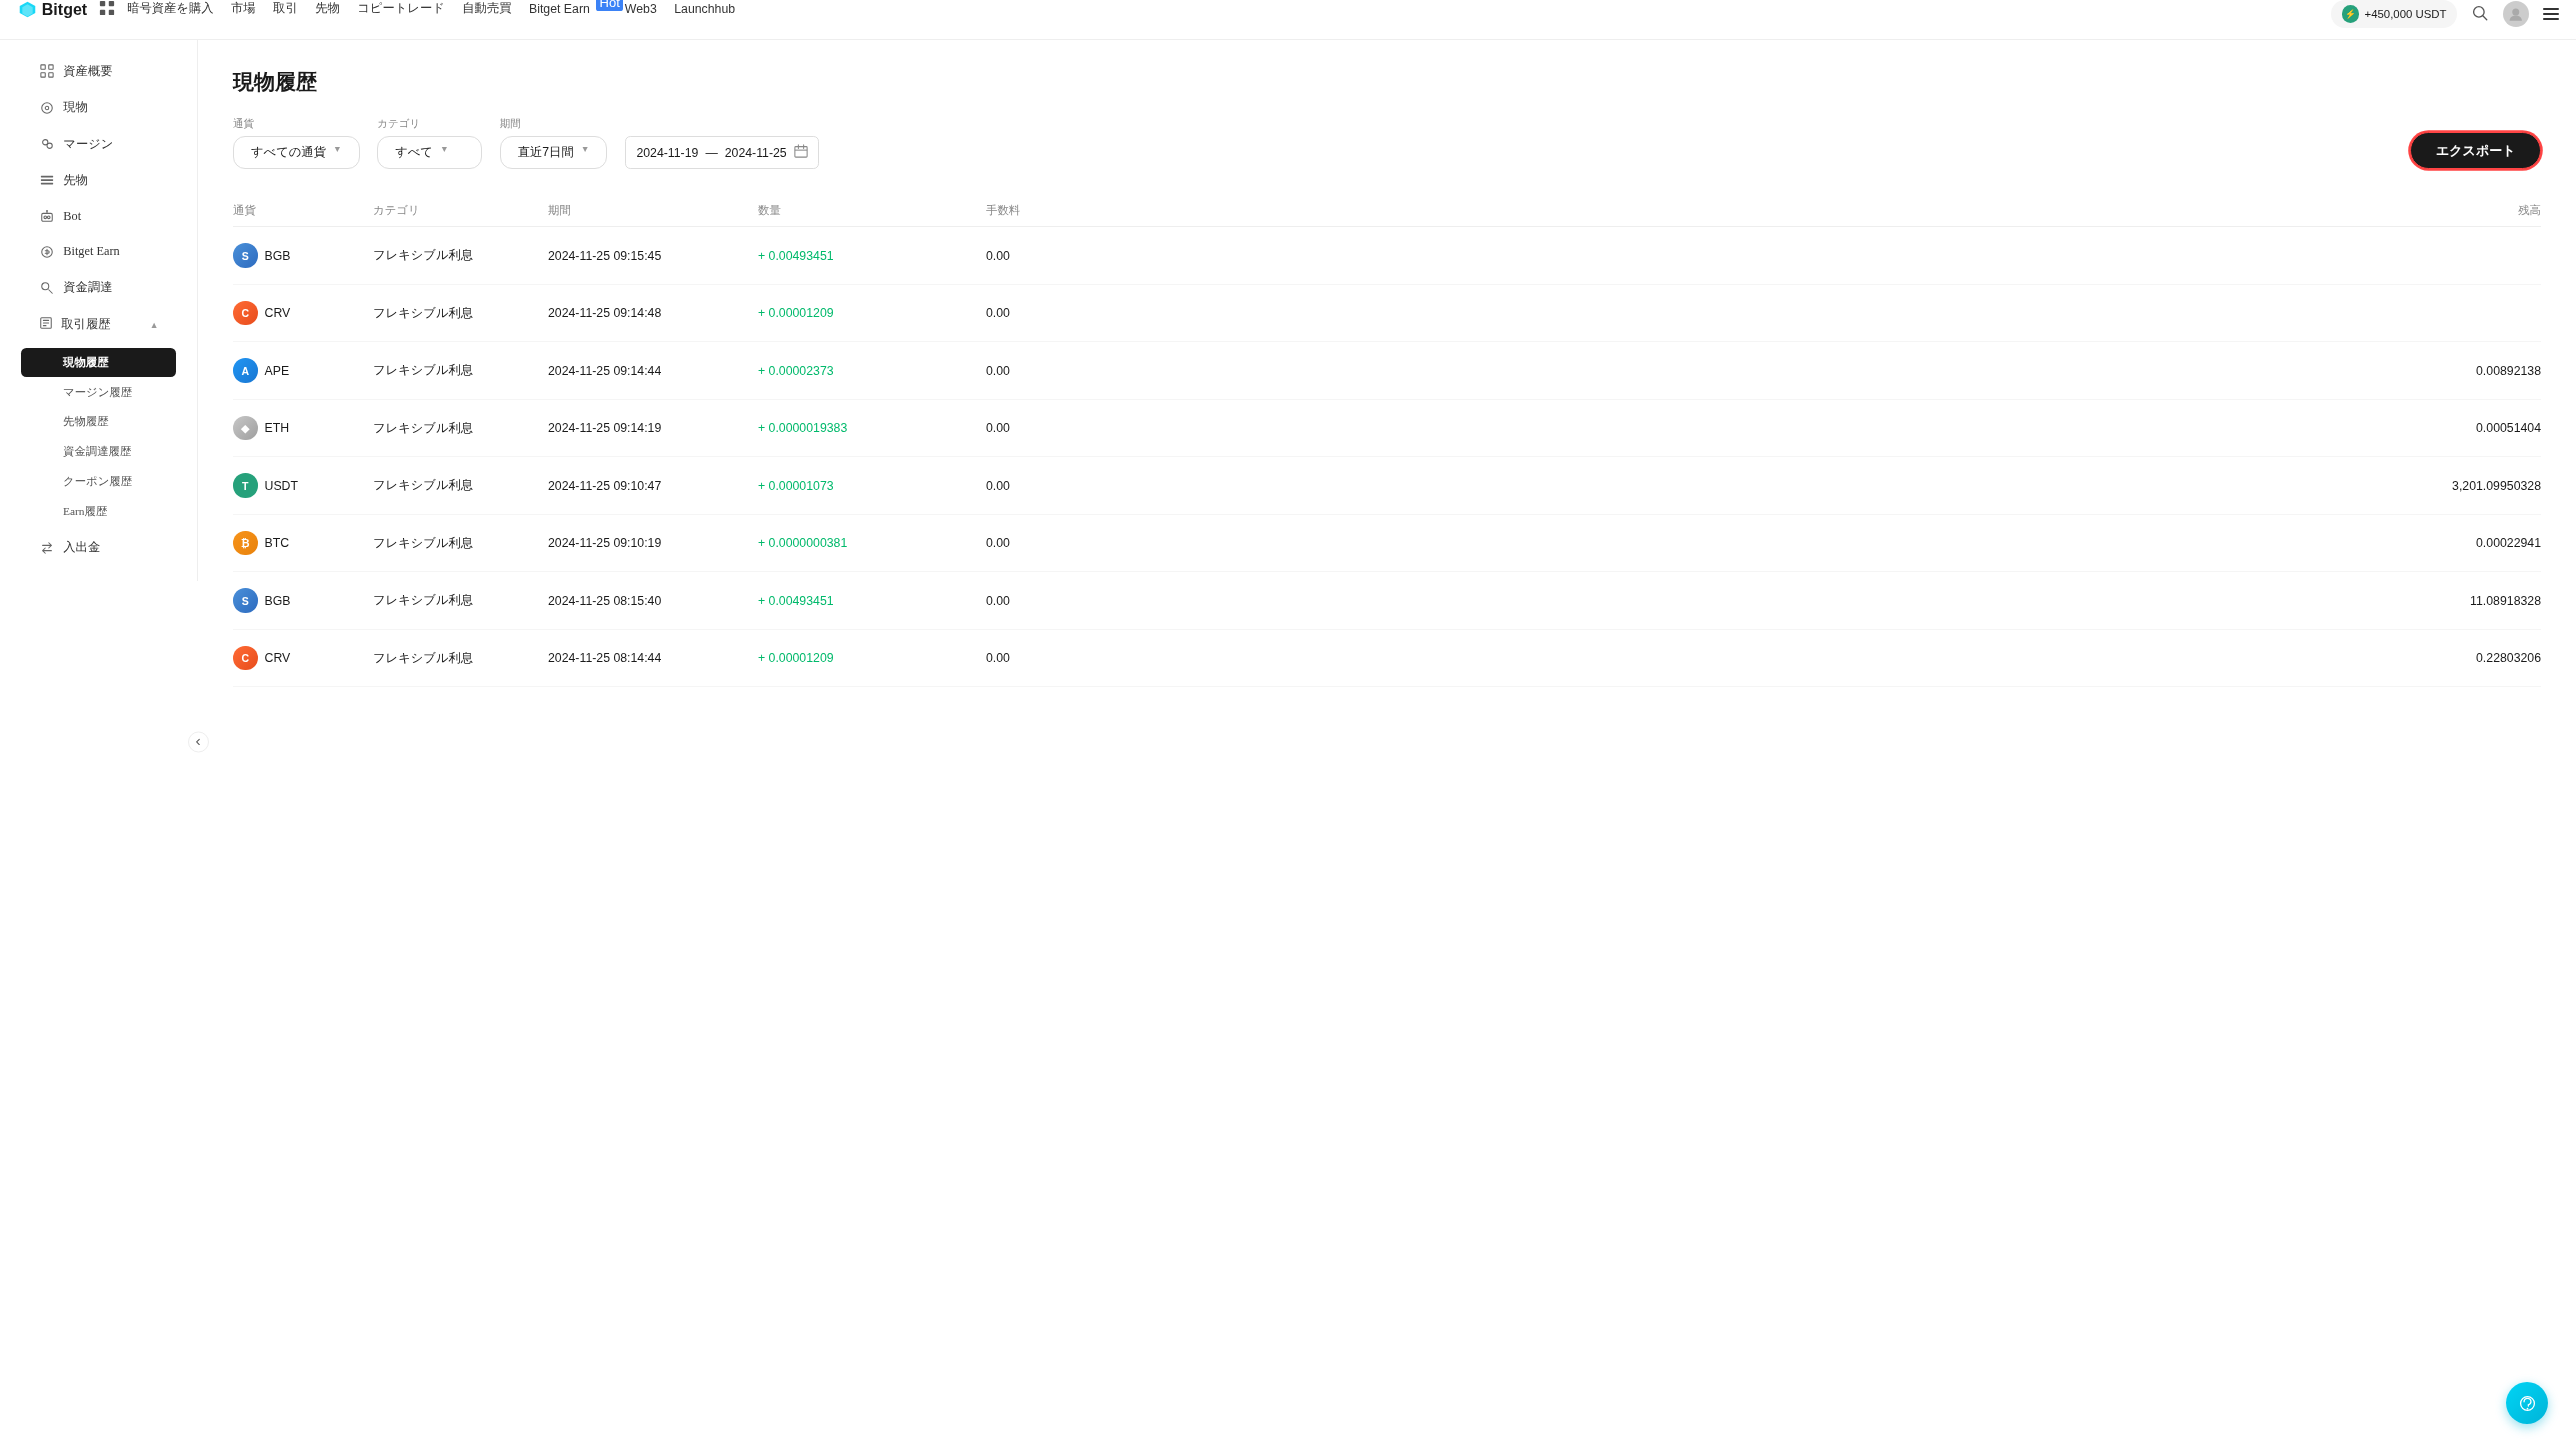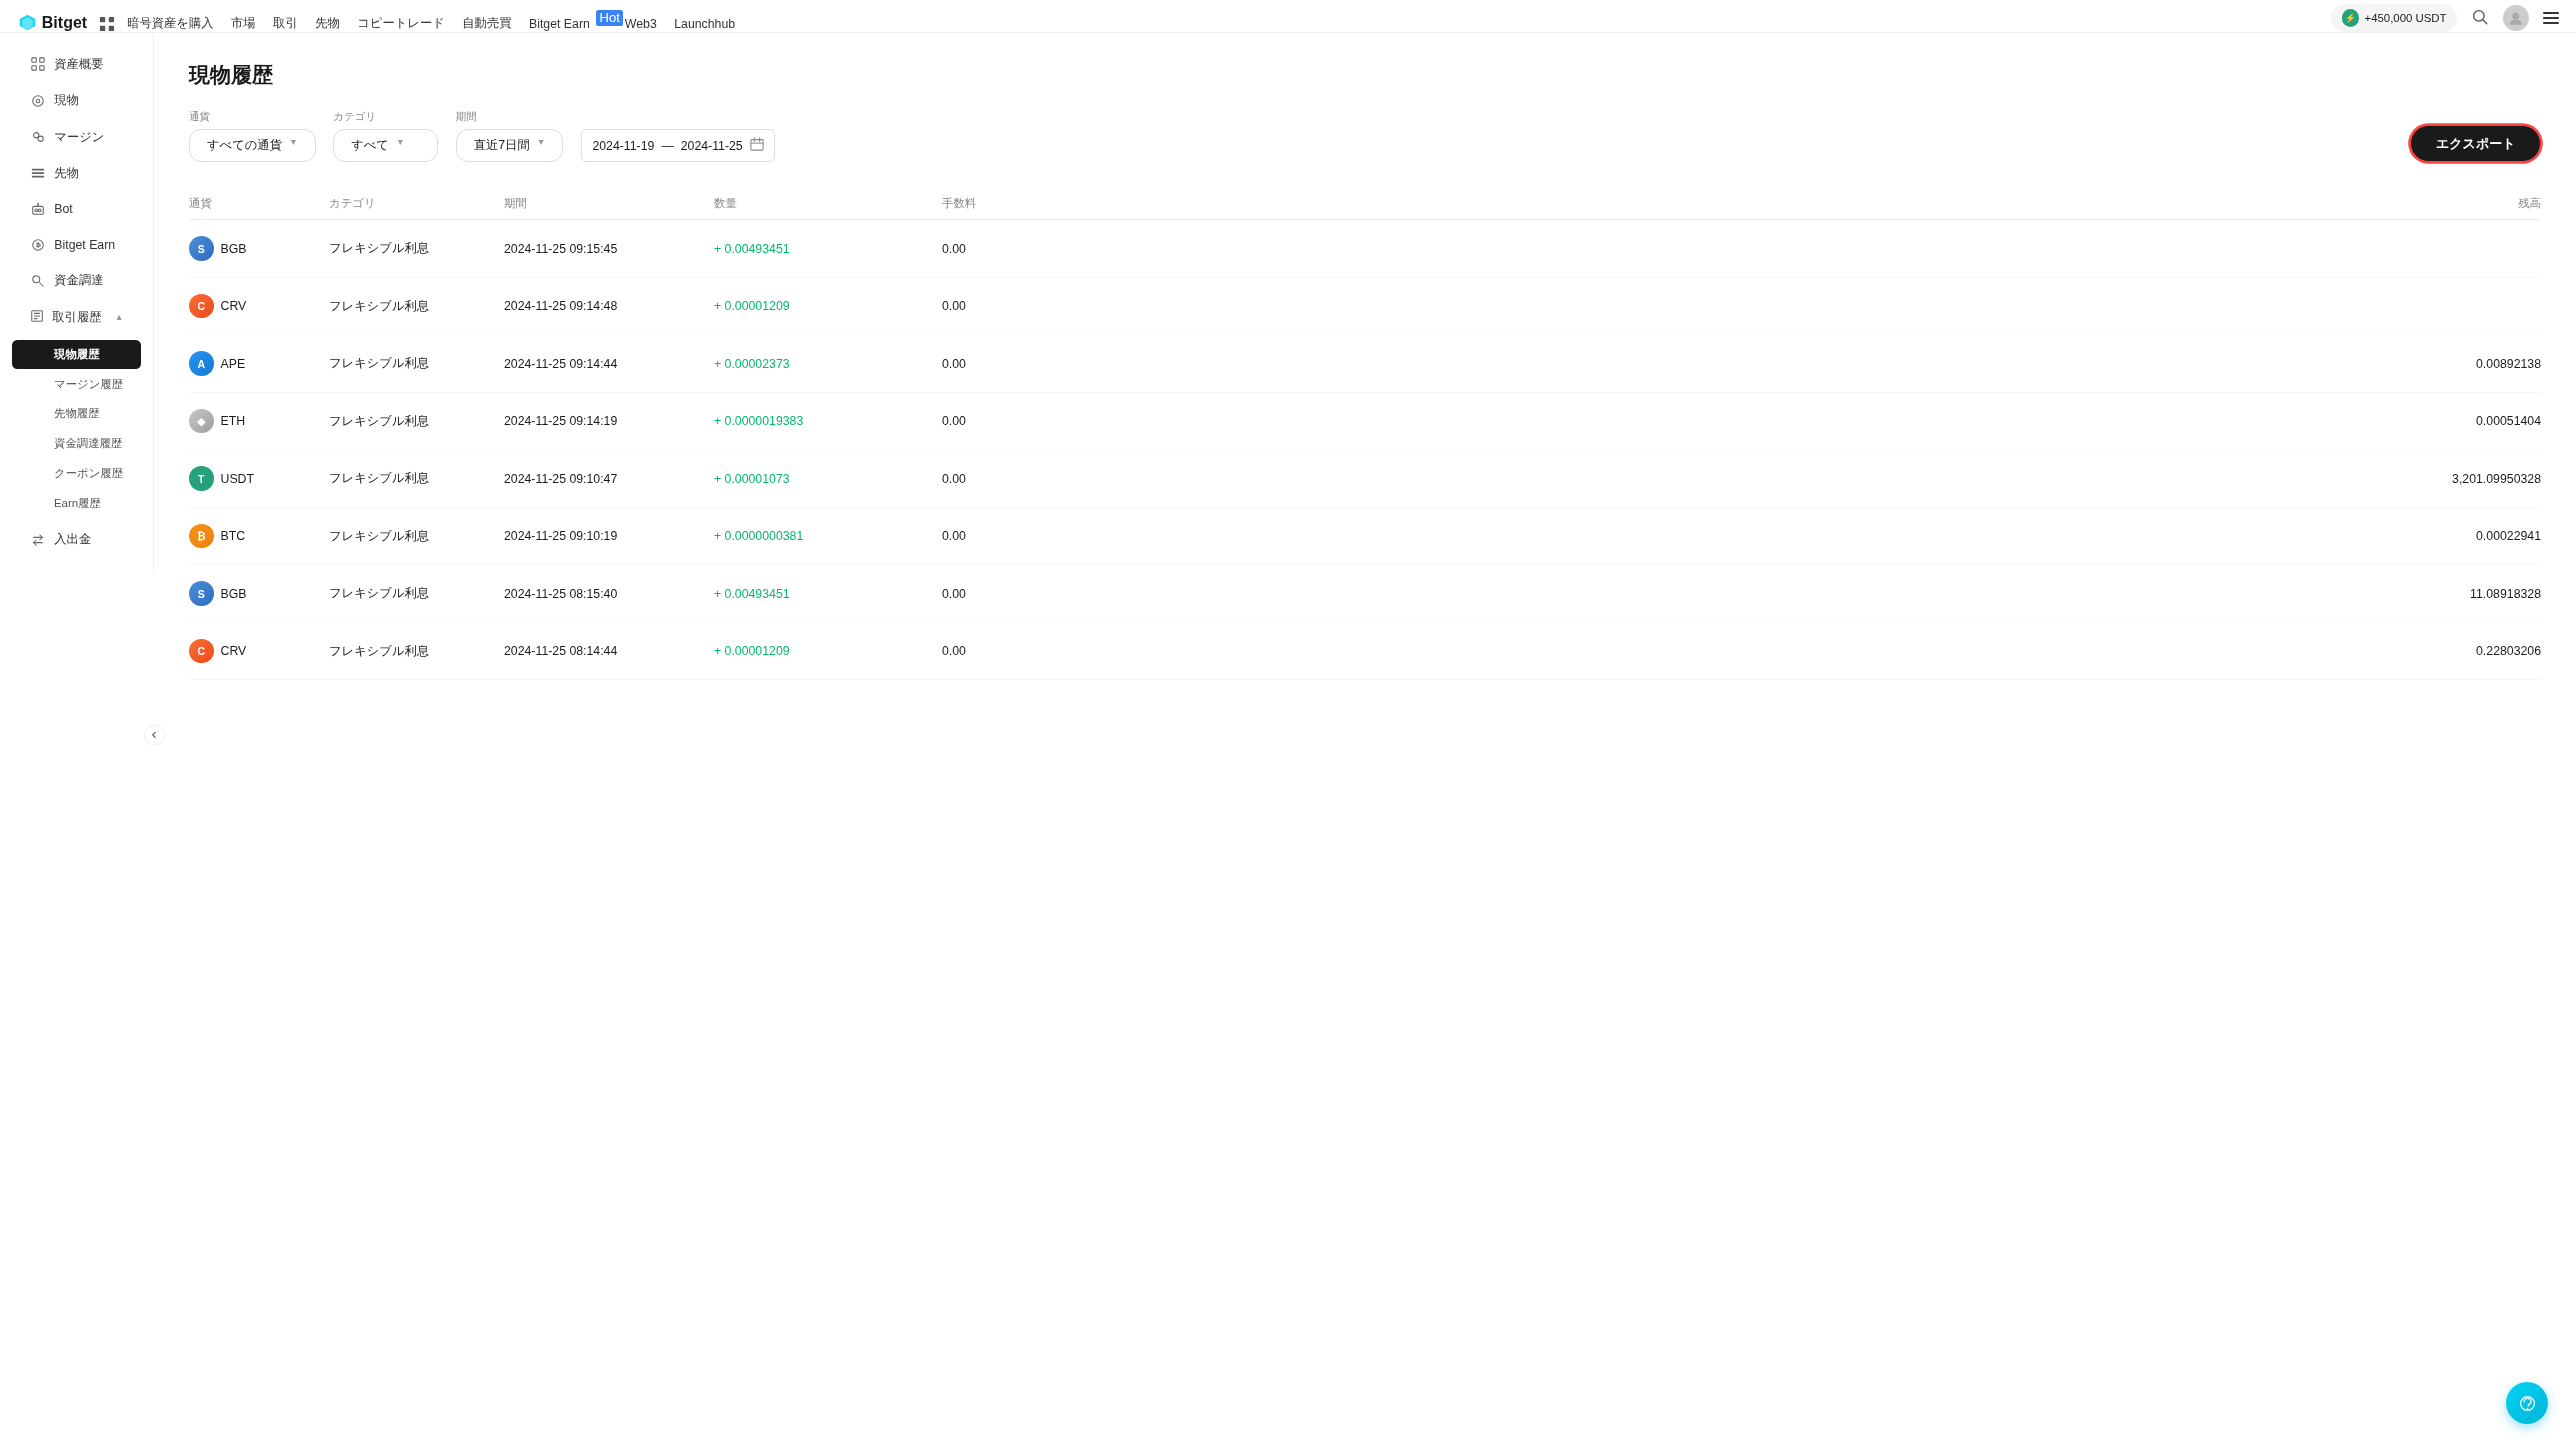--- a/index.html
+++ b/index.html
@@ -1,20 +1,20 @@
 <!DOCTYPE html>
 <html style="font-size:14px"><head>
   <meta charset="utf-8">
   <style>
     * { box-sizing: border-box; margin: 0; padding: 0; }
     body { font-family: -apple-system, BlinkMacSystemFont, 'Segoe UI', sans-serif; background: #fff; color: #1a1a1a; font-size: 12.3px; }
 
     
     .topnav {
-      display: flex; align-items: flex-end; height: 33px;
+      display: flex; align-items: flex-start; height: 40px;
       border-bottom: 0.9px solid #eee; padding: 0 17.5px; gap: 7px;
       position: sticky; top: 0; background: #fff; z-index: 100;
     }
     .topnav-logo { display: flex; align-items: center; gap: 5.3px; font-weight: 700; font-size: 16px; color: #1a1a1a; white-space: nowrap; }
     .topnav-logo svg { width: 19px; height: 19px; }
     .topnav-grid-icon { display: flex; align-items: center; justify-content: center; width: 26px; }
     .topnav-links { display: flex; align-items: center; gap: 17.5px; flex: 1; }
     .topnav-link { font-size: 12.3px; color: #333; white-space: nowrap; cursor: pointer; position: relative; }
     .topnav-link .hot-badge {
       background: #3b82f6; color: #fff; font-size: 13px; padding: 0.9px 3.5px;
@@ -25,21 +25,21 @@
     .usdt-icon { width: 17.5px; height: 17.5px; background: #26a17b; border-radius: 50%; display: flex; align-items: center; justify-content: center; color: #fff; font-size: 8.8px; font-weight: 700; }
     .search-icon-btn { cursor: pointer; color: #555; }
     .avatar-circle { width: 26px; height: 26px; border-radius: 50%; background: #ccc; overflow: hidden; display: flex; align-items: center; justify-content: center; }
     .hamburger { cursor: pointer; display: flex; flex-direction: column; gap: 3.5px; }
     .hamburger span { display: block; width: 16px; height: 1.8px; background: #333; border-radius: 0.9px; }
 
     
     .layout { display: flex; height: calc(100vh - 49px); }
 
     
-    .sidebar { width: 154px; border-right: 0.9px solid #eee; padding: 14px 5px; overflow-y: auto; flex-shrink: 0; }
+    .sidebar { width: 198px; border-right: 0.9px solid #eee; padding: 14px 14px; overflow-y: auto; flex-shrink: 0; font-family: Liberation Serif, serif; }
     .sidebar-item {
       display: flex; align-items: center; gap: 8.8px;
       padding: 8.8px 17.5px; cursor: pointer; font-size: 12.3px; color: #333;
       border-radius: 5.3px; margin: 0 7px 1.8px;
     }
     .sidebar-item .icon { width: 16px; height: 16px; display: flex; align-items: center; justify-content: center; color: #666; }
     .sidebar-section { display: flex; align-items: center; justify-content: space-between; padding: 8.8px 17.5px; cursor: pointer; font-size: 12.3px; color: #333; border-radius: 5.3px; margin: 0 7px 1.8px; }
     .sidebar-section .left { display: flex; align-items: center; gap: 8.8px; }
     .sidebar-sub { padding: 3.5px 0; }
     .sidebar-sub-item { padding: 7px 17.5px 7px 42px; cursor: pointer; font-size: 11.4px; color: #555; border-radius: 5.3px; margin: 0 7px 0.9px; }

